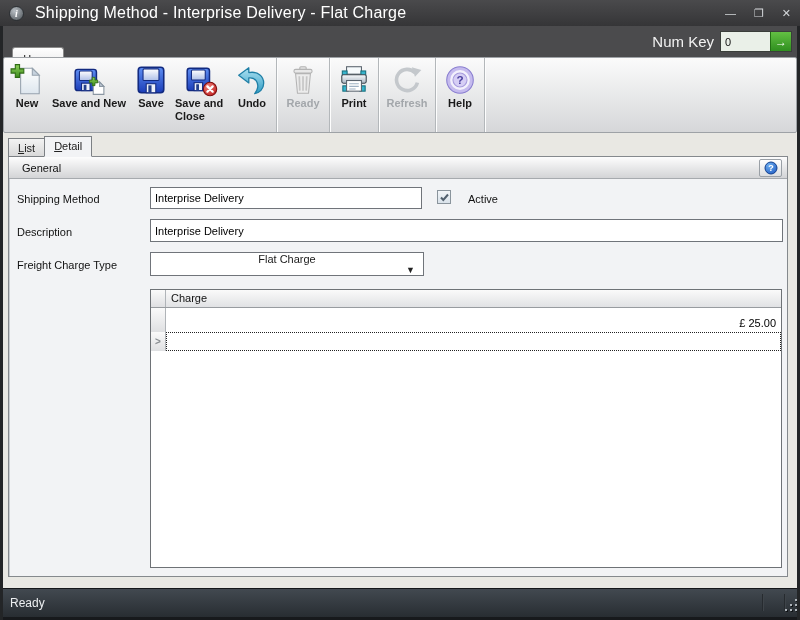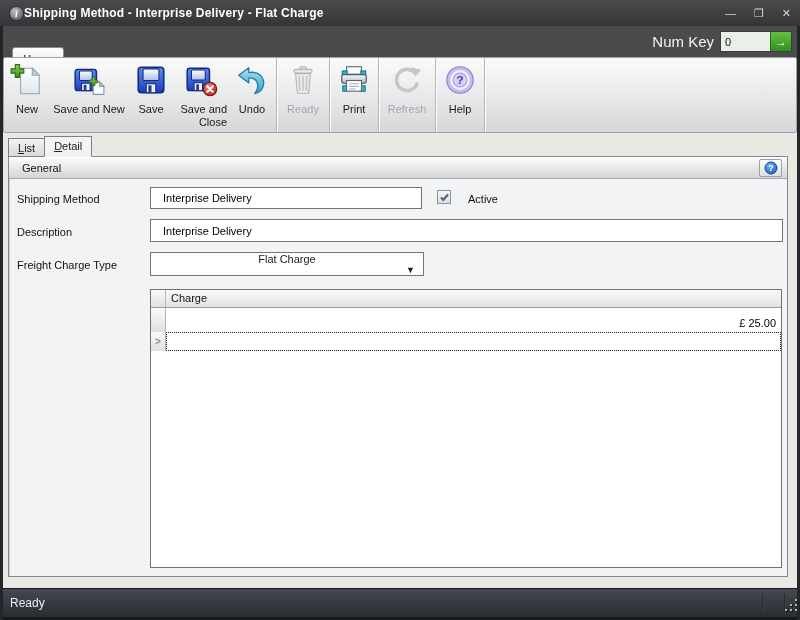--- a/index.html
+++ b/index.html
@@ -8,21 +8,21 @@
 
   .window { position:relative; width:800px; height:620px; background:#e9e8e3; }
 
   
   .titlebar { position:absolute; top:0; left:0; right:0; height:26px;
     background:linear-gradient(#4a4a4c,#353537); display:flex; align-items:center; padding:0 9px; }
   .title-icon { width:15px; height:15px; border-radius:50%;
     background:radial-gradient(circle at 35% 30%, #b8bec4, #6d7378 70%, #4e5458);
     border:1px solid #2c3034; color:#fff; font-weight:bold; font-size:10px;
     display:flex; align-items:center; justify-content:center; font-family:"Liberation Serif",serif; font-style:italic; }
-  .title-text { color:#ffffff; font-size:12px; margin-left:0; letter-spacing:.2px;font-weight:bold; }
+  .title-text { color:#ffffff; font-size:16px; margin-left:11px; letter-spacing:.2px; }
   .win-controls { margin-left:auto; display:flex; gap:18px; align-items:center; }
   .win-btn { color:#d4d7da; font-size:11px; line-height:11px; cursor:default; }
 
   
   .ribbon-row { position:absolute; top:26px; left:0; right:0; height:46px; background:#4b4b4d; }
   .home-tab { position:absolute; left:12px; bottom:0; width:52px; height:25px;
     background:linear-gradient(#fefefe,#e3e3e3); border:1px solid #8a8a8a; border-bottom:none;
     border-radius:3px 3px 0 0; text-align:center; line-height:23px; color:#1a1a1a; }
   .numkey { position:absolute; right:8px; top:5px; display:flex; align-items:center; }
   .numkey-label { color:#f2f2f2; margin-right:6px; font-size:15px; }
@@ -34,21 +34,21 @@
     color:#fff; font-weight:bold; display:flex; align-items:center; justify-content:center; font-size:12px; }
 
   
   .toolbar { position:absolute; top:57px; left:3px; right:3px; height:76px;
     background:linear-gradient(#fbfbfb,#d6d7d9); border:1px solid #9ea2a6; border-radius:2px;
     display:flex; align-items:stretch; }
   .tb-group { display:flex; align-items:flex-start; padding:3px 2px;
     border-right:1px solid #b3b7ba; box-shadow:1px 0 0 #fdfdfd; }
   .tb-btn { display:flex; flex-direction:column; align-items:center; padding:2px 3px 0; }
   .tb-icon { width:34px; height:34px; display:block; }
-  .tb-label { margin-top:6px; text-align:right; line-height:13px; color:#1a1a1a; white-space:pre-line; }
+  .tb-label { margin-top:0; text-align:left; line-height:13px; color:#1a1a1a; white-space:pre-line;font-weight:bold; }
   .tb-btn.disabled .tb-label { color:#a3a7ab; }
   .w-new{width:42px}.w-san{width:82px}.w-save{width:42px}.w-sac{width:58px}.w-undo{width:44px}
   .w-del{width:48px}.w-print{width:44px}.w-refresh{width:52px}.w-help{width:44px}
 
   
   .workspace { position:absolute; top:133px; left:3px; right:3px; bottom:32px; background:#e9e8e3; }
   .view-tabs { position:absolute; top:3px; left:5px; display:flex; align-items:flex-end; height:21px; z-index:3; }
   .vtab { height:19px; padding:0 9px; line-height:18px; background:linear-gradient(#f3f3f3,#d9d9d9);
     border:1px solid #7c8084; margin-right:-1px; color:#222; }
   .vtab.active { height:21px; background:#f2f3f5; border-bottom:1px solid #f2f3f5; z-index:4; position:relative; }
@@ -59,21 +59,21 @@
 
   .general-header { position:absolute; top:0; left:0; right:0; height:22px;
     background:linear-gradient(#fdfdfd,#d3d4d6); border-bottom:1px solid #a6aaae;
     display:flex; align-items:center; padding:0 5px 0 13px; }
   .general-title { color:#111; }
   .gh-help-btn { margin-left:auto; width:23px; height:18px; border:1px solid #9aa0a6; border-radius:2px;
     background:linear-gradient(#ffffff,#dcdee0); display:flex; align-items:center; justify-content:center; }
 
   .fld-label { position:absolute; color:#111; }
   .text-input { position:absolute; height:22px; background:#fff; border:1px solid #70747a;
-    padding:0 12px; display:flex; align-items:center; color:#000; }
+    padding:0 4px; display:flex; align-items:center; color:#000; }
   .checkbox { position:absolute; width:14px; height:14px; border:1px solid #8a949c;
     background:linear-gradient(#f2f5f8,#d9e2ea); display:flex; align-items:center; justify-content:center; }
   .combo { position:absolute; background:#fff; border:1px solid #70747a; display:flex; align-items:center; padding:0 4px; }
   .combo-arrow { margin-left:auto; color:#222; font-size:9px; padding-right:4px; }
 
   
   .grid { position:absolute; left:141px; top:132px; width:632px; height:279px;
     background:#fff; border:1px solid #6e7276; display:flex; flex-direction:column; }
   .g-header { height:18px; display:flex; background:linear-gradient(#fafafa,#e1e2e4);
     border-bottom:1px solid #989ca0; flex:0 0 auto; }

